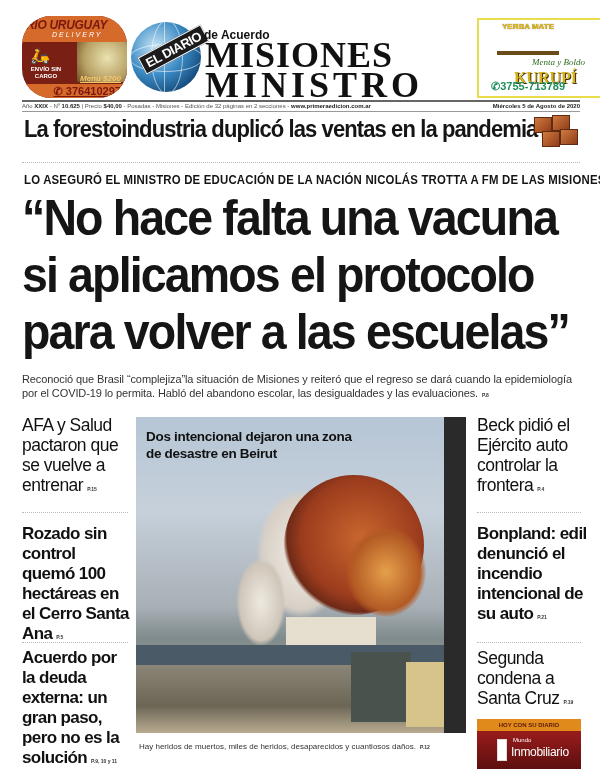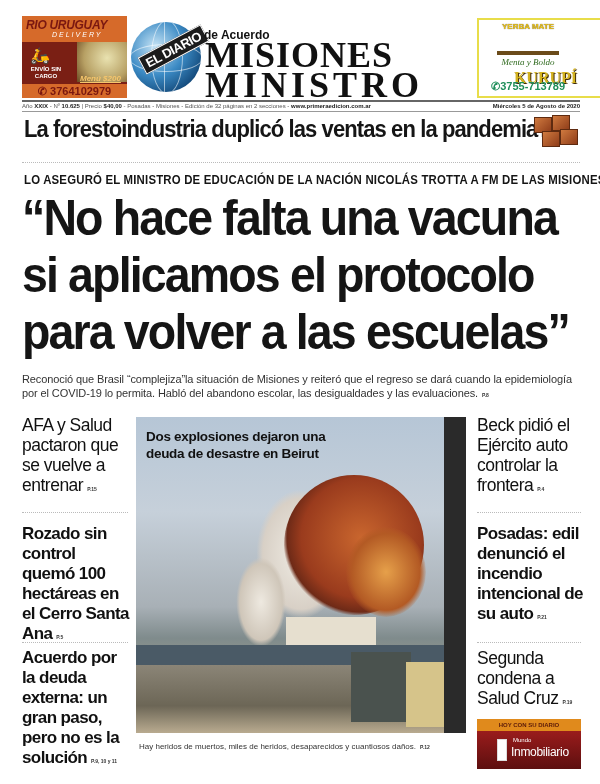--- a/index.html
+++ b/index.html
@@ -1,34 +1,34 @@
 <!DOCTYPE html>
 <html><head>
 <meta charset="utf-8">
 <style>
   html,body{margin:0;padding:0;background:#fff;}
   body{width:600px;height:784px;position:relative;overflow:hidden;font-family:"Liberation Sans",sans-serif;color:#151515;}
   .abs{position:absolute;}
 
   
-  .ad-left{left:22px;top:16px;width:105px;height:82px;background:#7a1f14;overflow:hidden;}
+  .ad-left{left:22px;top:16px;width:105px;height:82px;background:#7a1f14;overflow:hidden;border-radius:29px;}
   .ad-left .top{position:absolute;left:0;top:0;width:105px;height:26px;background:#d66a2a;}
   .ad-left .brand{position:absolute;left:4px;top:2px;font:italic bold 12px "Liberation Sans",sans-serif;color:#7a1710;letter-spacing:-0.3px;}
   .ad-left .sub{position:absolute;left:30px;top:15px;font:italic 7px "Liberation Sans",sans-serif;color:#fff;letter-spacing:2px;}
   .ad-left .food{position:absolute;left:55px;top:26px;width:50px;height:40px;background:radial-gradient(circle at 60% 40%,#e9e2b0,#b7a064 60%,#6b4a22);}
   .ad-left .scooter{position:absolute;left:8px;top:30px;font-size:16px;color:#fff;}
   .ad-left .free{position:absolute;left:6px;top:50px;font:bold 6px "Liberation Sans",sans-serif;color:#fff;line-height:7px;text-align:center;width:36px;}
   .ad-left .menu{position:absolute;left:58px;top:58px;font:italic bold 8px "Liberation Sans",sans-serif;color:#f6c66c;text-decoration:underline;}
-  .ad-left .phone-row{position:absolute;left:0;bottom:0;width:105px;height:14px;background:#d66a2a;color:#7a1710;font:bold 11px "Liberation Sans",sans-serif;text-align:center;line-height:14px;}
+  .ad-left .phone-row{position:absolute;left:0;bottom:0;width:105px;height:14px;background:#d66a2a;color:#7a1710;font:bold 11px "Liberation Sans",sans-serif;text-align:right;line-height:14px;text-decoration:underline;}
 
   .ad-right{left:477px;top:18px;width:126px;height:80px;background:#fff;border:2px solid #e8dd4a;box-sizing:border-box;}
   .ad-right .l1{position:absolute;left:0;width:98px;top:2px;text-align:center;font:bold 8px "Liberation Sans",sans-serif;color:#e7c01a;text-shadow:0 0 1px #3b2c0a;}
   .ad-right .l2{position:absolute;left:0;width:98px;top:20px;text-align:right;font:bold 16px "Liberation Serif",serif;color:#d3b21f;text-shadow:1px 1px 0 #3e2a0a;margin-top:29px;}
   .ad-right .l3{position:absolute;left:18px;width:62px;top:31px;height:4px;background:#6b4b1a;}
-  .ad-right .l4{position:absolute;left:0;width:98px;top:37px;text-align:center;font:italic 9px "Liberation Serif",serif;color:#2f6a1e;}
+  .ad-right .l4{position:absolute;left:0;width:98px;top:37px;text-align:right;font:italic 9px "Liberation Serif",serif;color:#2f6a1e;padding-left:8px;}
   .ad-right .phone{position:absolute;left:0;width:98px;bottom:3px;text-align:center;font:bold 11px "Liberation Sans",sans-serif;color:#1f8e5a;}
 
   
   .globe{left:131px;top:22px;width:70px;height:70px;border-radius:50%;background:radial-gradient(circle at 35% 35%,#c6e4f6,#3b8ac4 45%,#0c3d6c 85%);overflow:hidden;}
   .globe .meridian{position:absolute;border:1px solid rgba(255,255,255,.55);border-radius:50%;}
   .eldiario{left:138px;top:40px;transform:rotate(-28deg);background:#1b1b1b;color:#fff;font:bold 13px "Liberation Sans",sans-serif;padding:1px 4px;border:1px solid #fff;letter-spacing:-0.5px;}
   .demisiones{left:204px;top:28px;font:bold 12px "Liberation Sans",sans-serif;color:#111;}
   .primera{left:205px;top:38px;font:bold 36px "Liberation Serif",serif;letter-spacing:1px;line-height:34px;color:#111;}
   .edicion{left:205px;top:68px;font:bold 36px "Liberation Serif",serif;letter-spacing:4px;line-height:34px;color:#111;}
 
@@ -153,35 +153,35 @@
   <div class="smoke" style="left:100px;top:140px;width:50px;height:90px;background:radial-gradient(#eee9e0,#cfc6b9 60%,transparent 70%);"></div>
   <div class="smoke" style="left:148px;top:58px;width:140px;height:140px;background:radial-gradient(circle at 55% 45%,#c9662e,#9a3b1d 55%,#6e2a17 68%,transparent 72%);"></div>
   <div class="smoke" style="left:210px;top:110px;width:80px;height:90px;background:radial-gradient(#e6a04a,#b35a24 60%,transparent 72%);"></div>
   <div style="position:absolute;left:150px;top:200px;width:90px;height:30px;background:#e6dfcf;"></div>
   <div style="position:absolute;left:0;top:228px;width:330px;height:20px;background:#4a5a66;"></div>
   <div style="position:absolute;left:0;top:248px;width:330px;height:68px;background:linear-gradient(#8b8577,#6c6656 60%,#b9ab90);"></div>
   <div style="position:absolute;left:215px;top:235px;width:60px;height:70px;background:#4a524e;"></div>
   <div style="position:absolute;left:270px;top:245px;width:55px;height:65px;background:#d6c48a;"></div>
   <div class="pole" style="width:22px;right:0;"></div>
 </div>
-<div class="abs photo-title" style="width:220px;">Dos explosiones dejaron una deuda de desastre en Beirut</div>
+<div class="abs photo-title" style="width:220px;">Dos intencional dejaron una zona de desastre en Beirut</div>
 <div class="abs caption">
   <span>Hay heridos de muertos, miles de heridos, desaparecidos y cuantiosos daños.</span><span class="page">P.12</span>
 </div>
 
 <div class="abs side cond right-col" style="top:415px;">
   <span>Beck pidió el Ejército auto controlar la frontera</span><span class="page">P.4</span>
 </div>
 <div class="abs dotted" style="left:477px;top:512px;width:104px;"></div>
 <div class="abs side right-col" style="top:524px;">
-  <span>Posadas: edil denunció el incendio intencional de su auto</span><span class="page">P.21</span>
+  <span>Bonpland: edil denunció el incendio intencional de su auto</span><span class="page">P.21</span>
 </div>
 <div class="abs dotted" style="left:477px;top:642px;width:104px;"></div>
 <div class="abs side cond right-col" style="top:648px;">
-  <span>Segunda condena a Salud Cruz</span><span class="page">P.19</span>
+  <span>Segunda condena a Santa Cruz</span><span class="page">P.19</span>
 </div>
 
 <div class="abs promo">
   <div class="band">HOY CON SU DIARIO</div>
   <div class="box">
     <div class="door"></div>
     <span class="mundo">Mundo</span>
     <span class="inmo">Inmobiliario</span>
   </div>
 </div>

